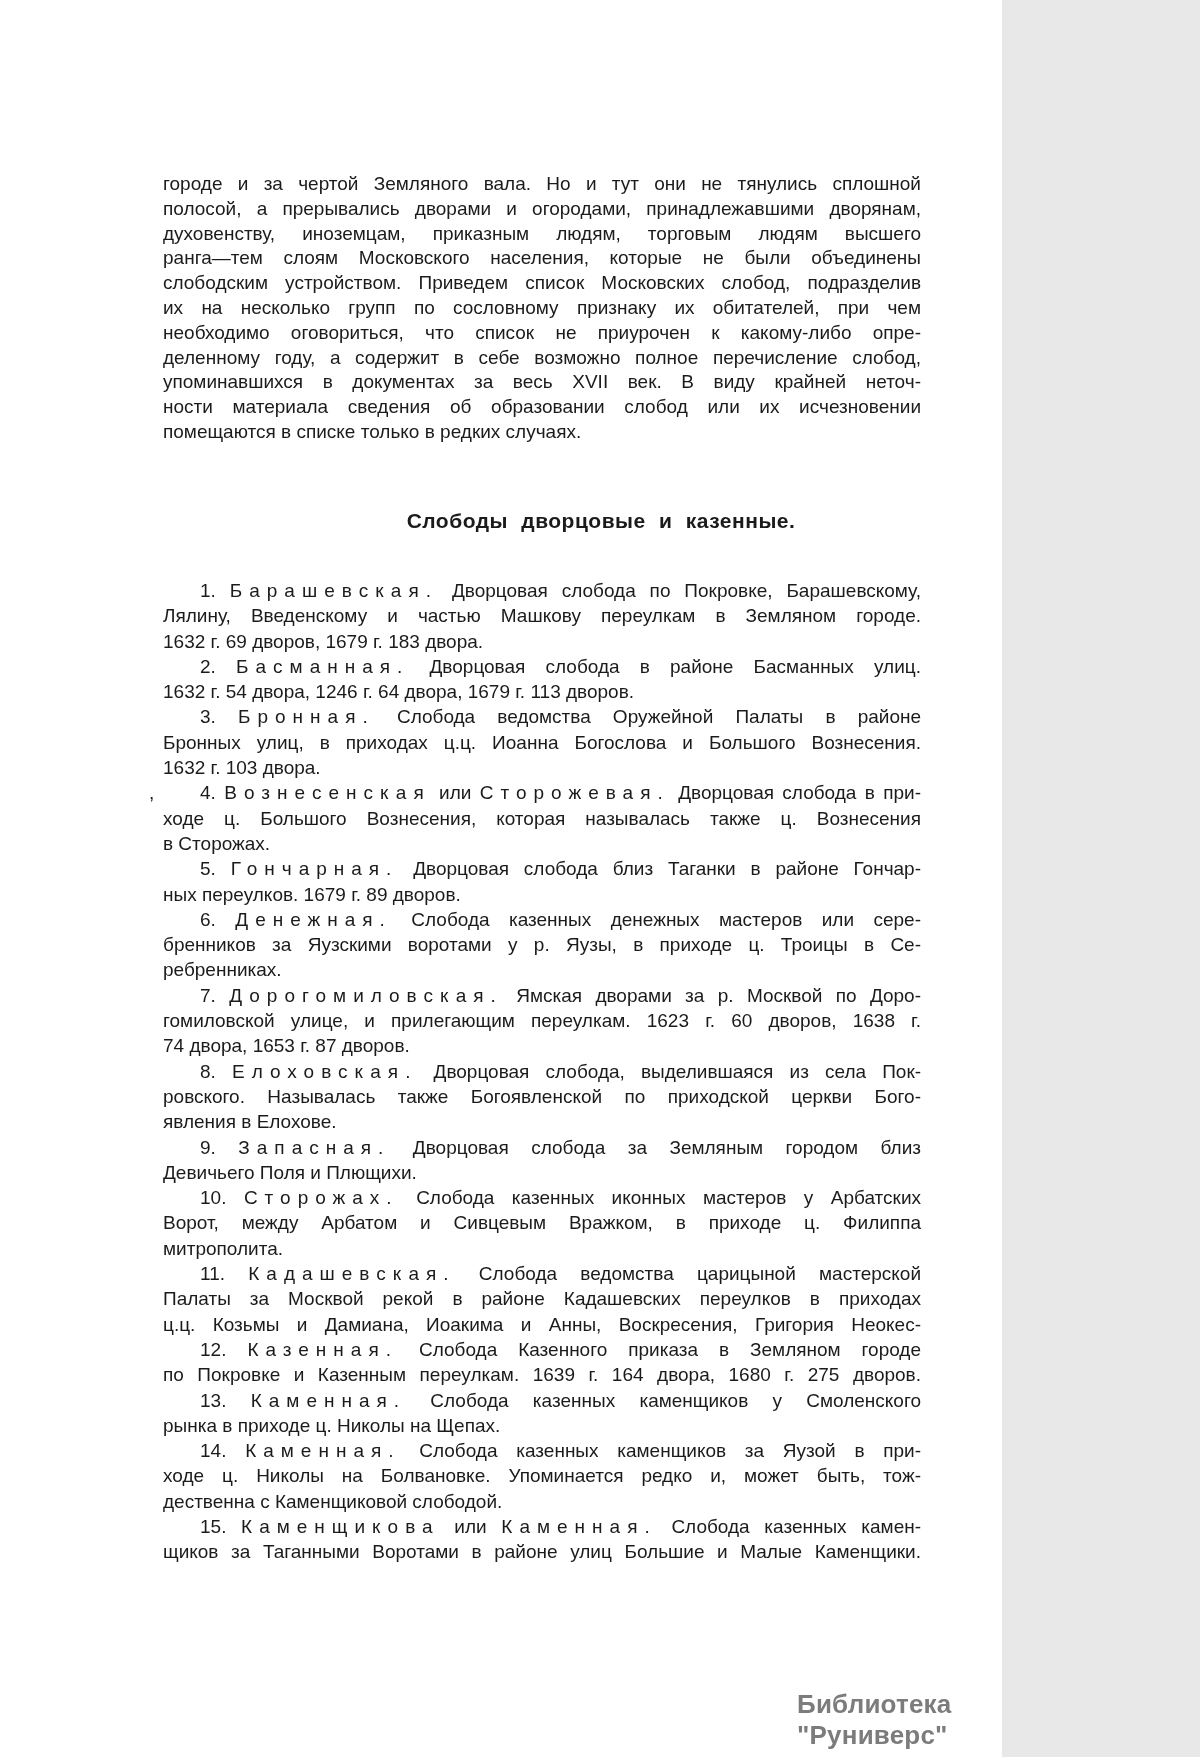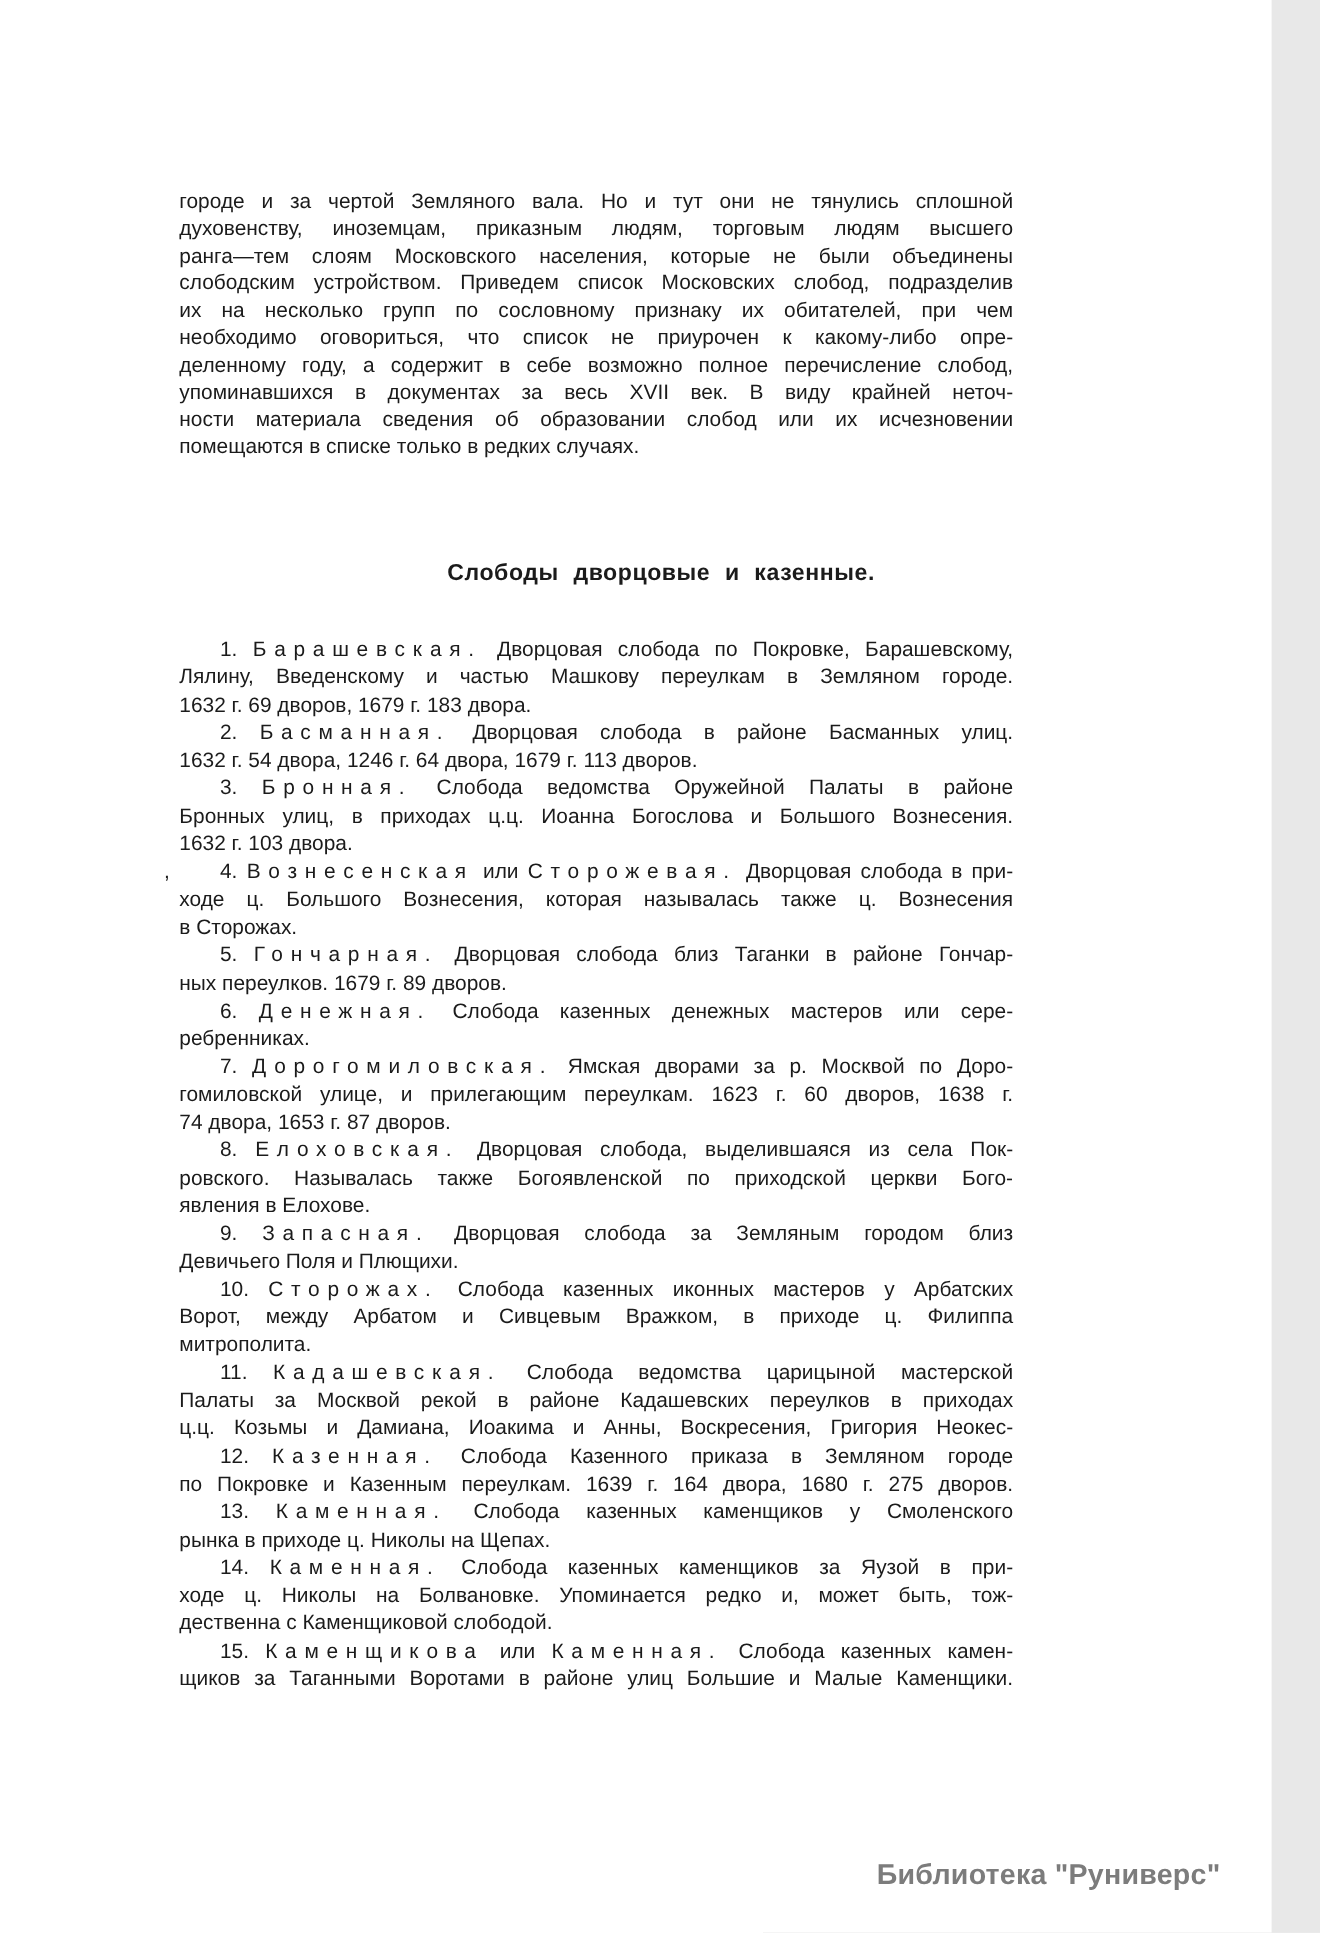--- a/index.html
+++ b/index.html
@@ -1,18 +1,18 @@
 <!DOCTYPE html>
 <html><head>
 <meta charset="utf-8">
 <style>
   html,body{margin:0;padding:0;background:#e8e8e8;}
   .page{
     position:relative;
-    width:1156px;height:1757px;
+    width:1002px;height:1757px;
     background:#ffffff;
     font-family:"Liberation Sans","DejaVu Sans",sans-serif;
     color:#1b1b1b;
     overflow:hidden;
   }
   .col{position:absolute;left:163px;width:758px;}
   .intro{top:172px;}
   .intro .line{line-height:24.8px;font-size:19px;}
   .listing{top:578px;}
   .listing .line{line-height:25.3px;font-size:19px;}
@@ -41,20 +41,21 @@
     letter-spacing:0.2px;
   }
 </style>
 </head>
 <body>
 
 <div class="page">
 
   <div class="col intro">
     <div class="line j">городе и за чертой Земляного вала. Но и тут они не тянулись сплошной</div>
+    <div class="line j">полосой, а прерывались дворами и огородами, принадлежавшими дворянам,</div>
     <div class="line j">духовенству, иноземцам, приказным людям, торговым людям высшего</div>
     <div class="line j">ранга—тем слоям Московского населения, которые не были объединены</div>
     <div class="line j">слободским устройством. Приведем список Московских слобод, подразделив</div>
     <div class="line j">их на несколько групп по сословному признаку их обитателей, при чем</div>
     <div class="line j">необходимо оговориться, что список не приурочен к какому-либо опре-</div>
     <div class="line j">деленному году, а содержит в себе возможно полное перечисление слобод,</div>
     <div class="line j">упоминавшихся в документах за весь XVII век. В виду крайней неточ-</div>
     <div class="line j">ности материала сведения об образовании слобод или их исчезновении</div>
     <div class="line l">помещаются в списке только в редких случаях.</div>
   </div>
@@ -111,20 +112,21 @@
     </div>
     <div class="line l">ных переулков. 1679 г. 89 дворов.</div>
 
     <div class="line j first">
       <span class="pre"></span><span>6.</span>
       <span class="sp">Денежная.</span>
       <span></span>
       <span class="sp"></span>
       <span>Слобода казенных денежных мастеров или сере-</span>
     </div>
+    <div class="line j">бренников за Яузскими воротами у р. Яузы,  в приходе ц. Троицы в Се-</div>
     <div class="line l">ребренниках.</div>
 
     <div class="line j first">
       <span class="pre"></span><span>7.</span>
       <span class="sp">Дорогомиловская.</span>
       <span></span>
       <span class="sp"></span>
       <span>Ямская дворами за р. Москвой по Доро-</span>
     </div>
     <div class="line j">гомиловской улице, и прилегающим переулкам. 1623 г. 60 дворов, 1638 г.</div>

